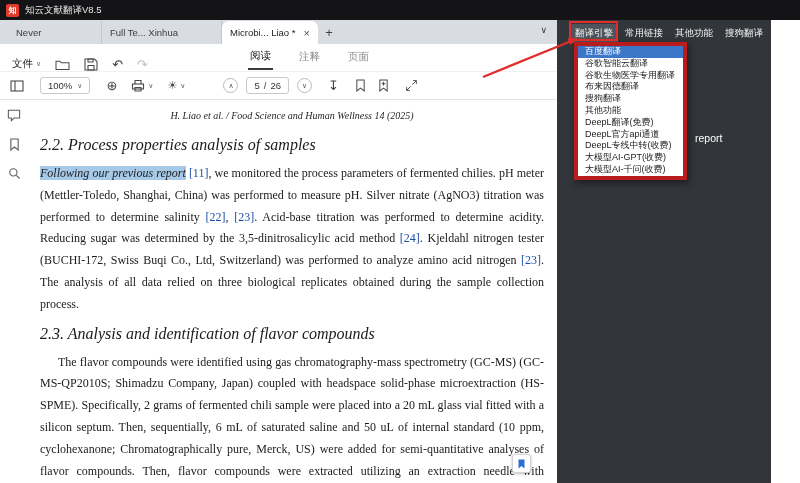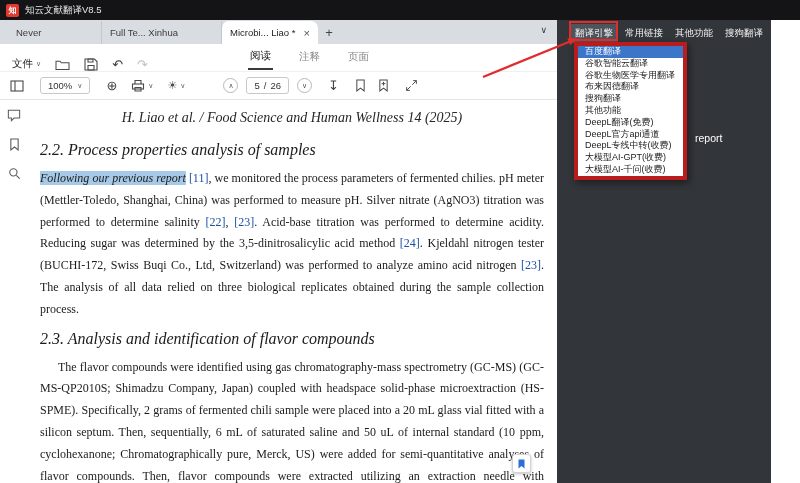--- a/index.html
+++ b/index.html
@@ -75,21 +75,21 @@
     display: flex; flex-direction: column; align-items: center; padding-top: 8px; gap: 11px;
   }
   .strip-icon { color: #5d5d5d; }
 
   
   .pdf-area {
     position: absolute; left: 28px; top: 100px; width: 529px; height: 383px; background: #fff;
     overflow: hidden; font-family: "Liberation Serif", serif; color: #1b1b1b;
   }
   .pdf-inner { padding: 10px 13px 0 12px; }
-  .running-header { text-align: center; font-style: italic; font-size: 14px; color: #262626; margin-bottom: 15px; }
+  .running-header { text-align: center; font-style: italic; font-size: 10px; color: #262626; margin-bottom: 15px; }
   .section-heading { font-style: italic; font-size: 16px; margin: 9px 0 9px; }
   .para { font-size: 12px; line-height: 21.8px; text-align: justify; }
   .para.indent { text-indent: 18px; }
   .hl { background: #a6c9e8; font-style: italic; }
   .cite { color: #1b4fa5; }
   .float-bookmark {
     position: absolute; right: 26px; bottom: 10px; width: 19px; height: 19px;
     background: #fff; border: 1px solid #d3d3d3; border-radius: 3px;
     box-shadow: 0 1px 3px rgba(0,0,0,.25);
     display: flex; align-items: center; justify-content: center;

